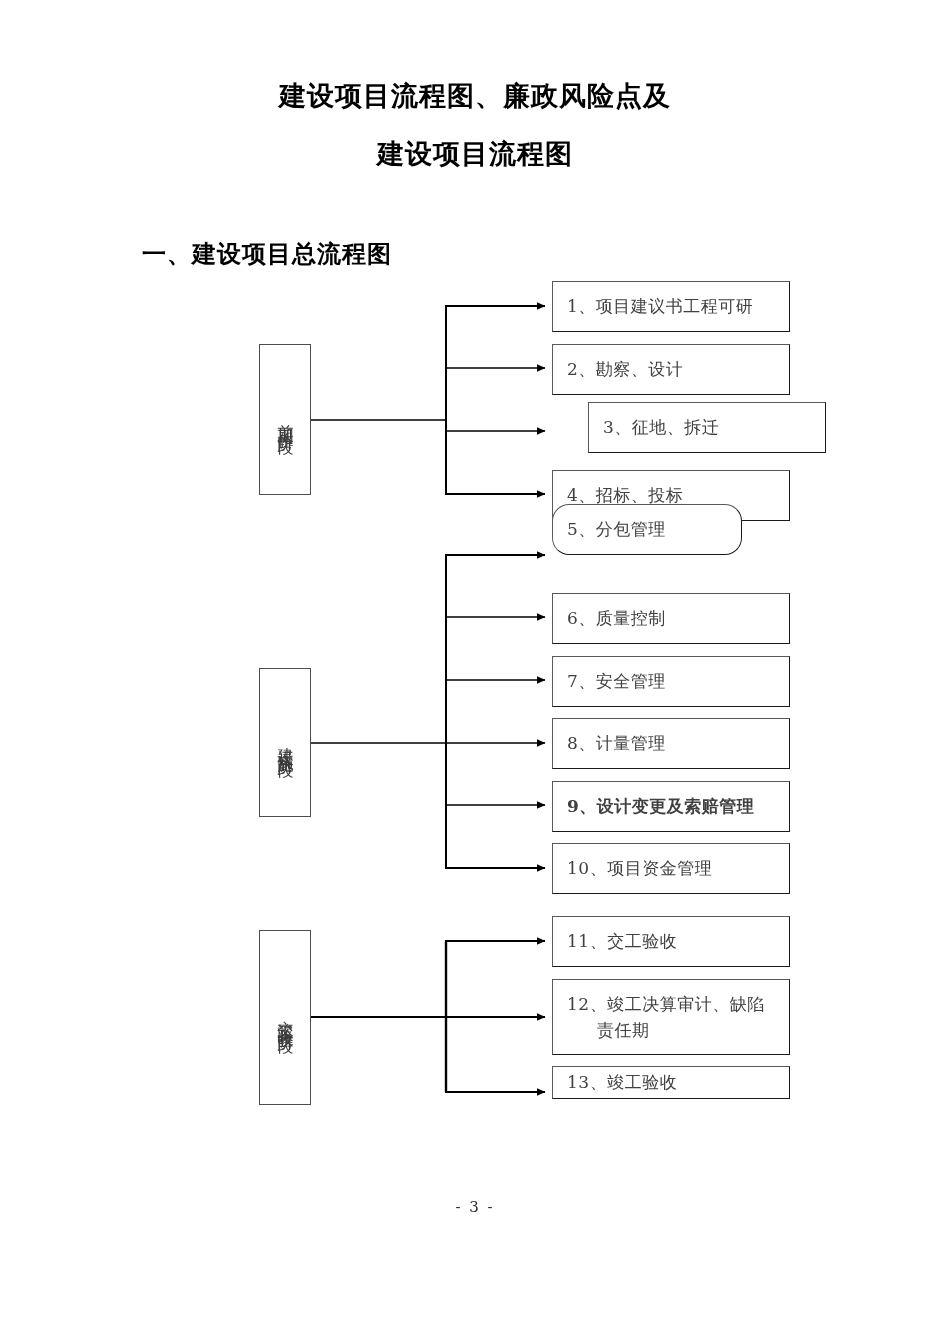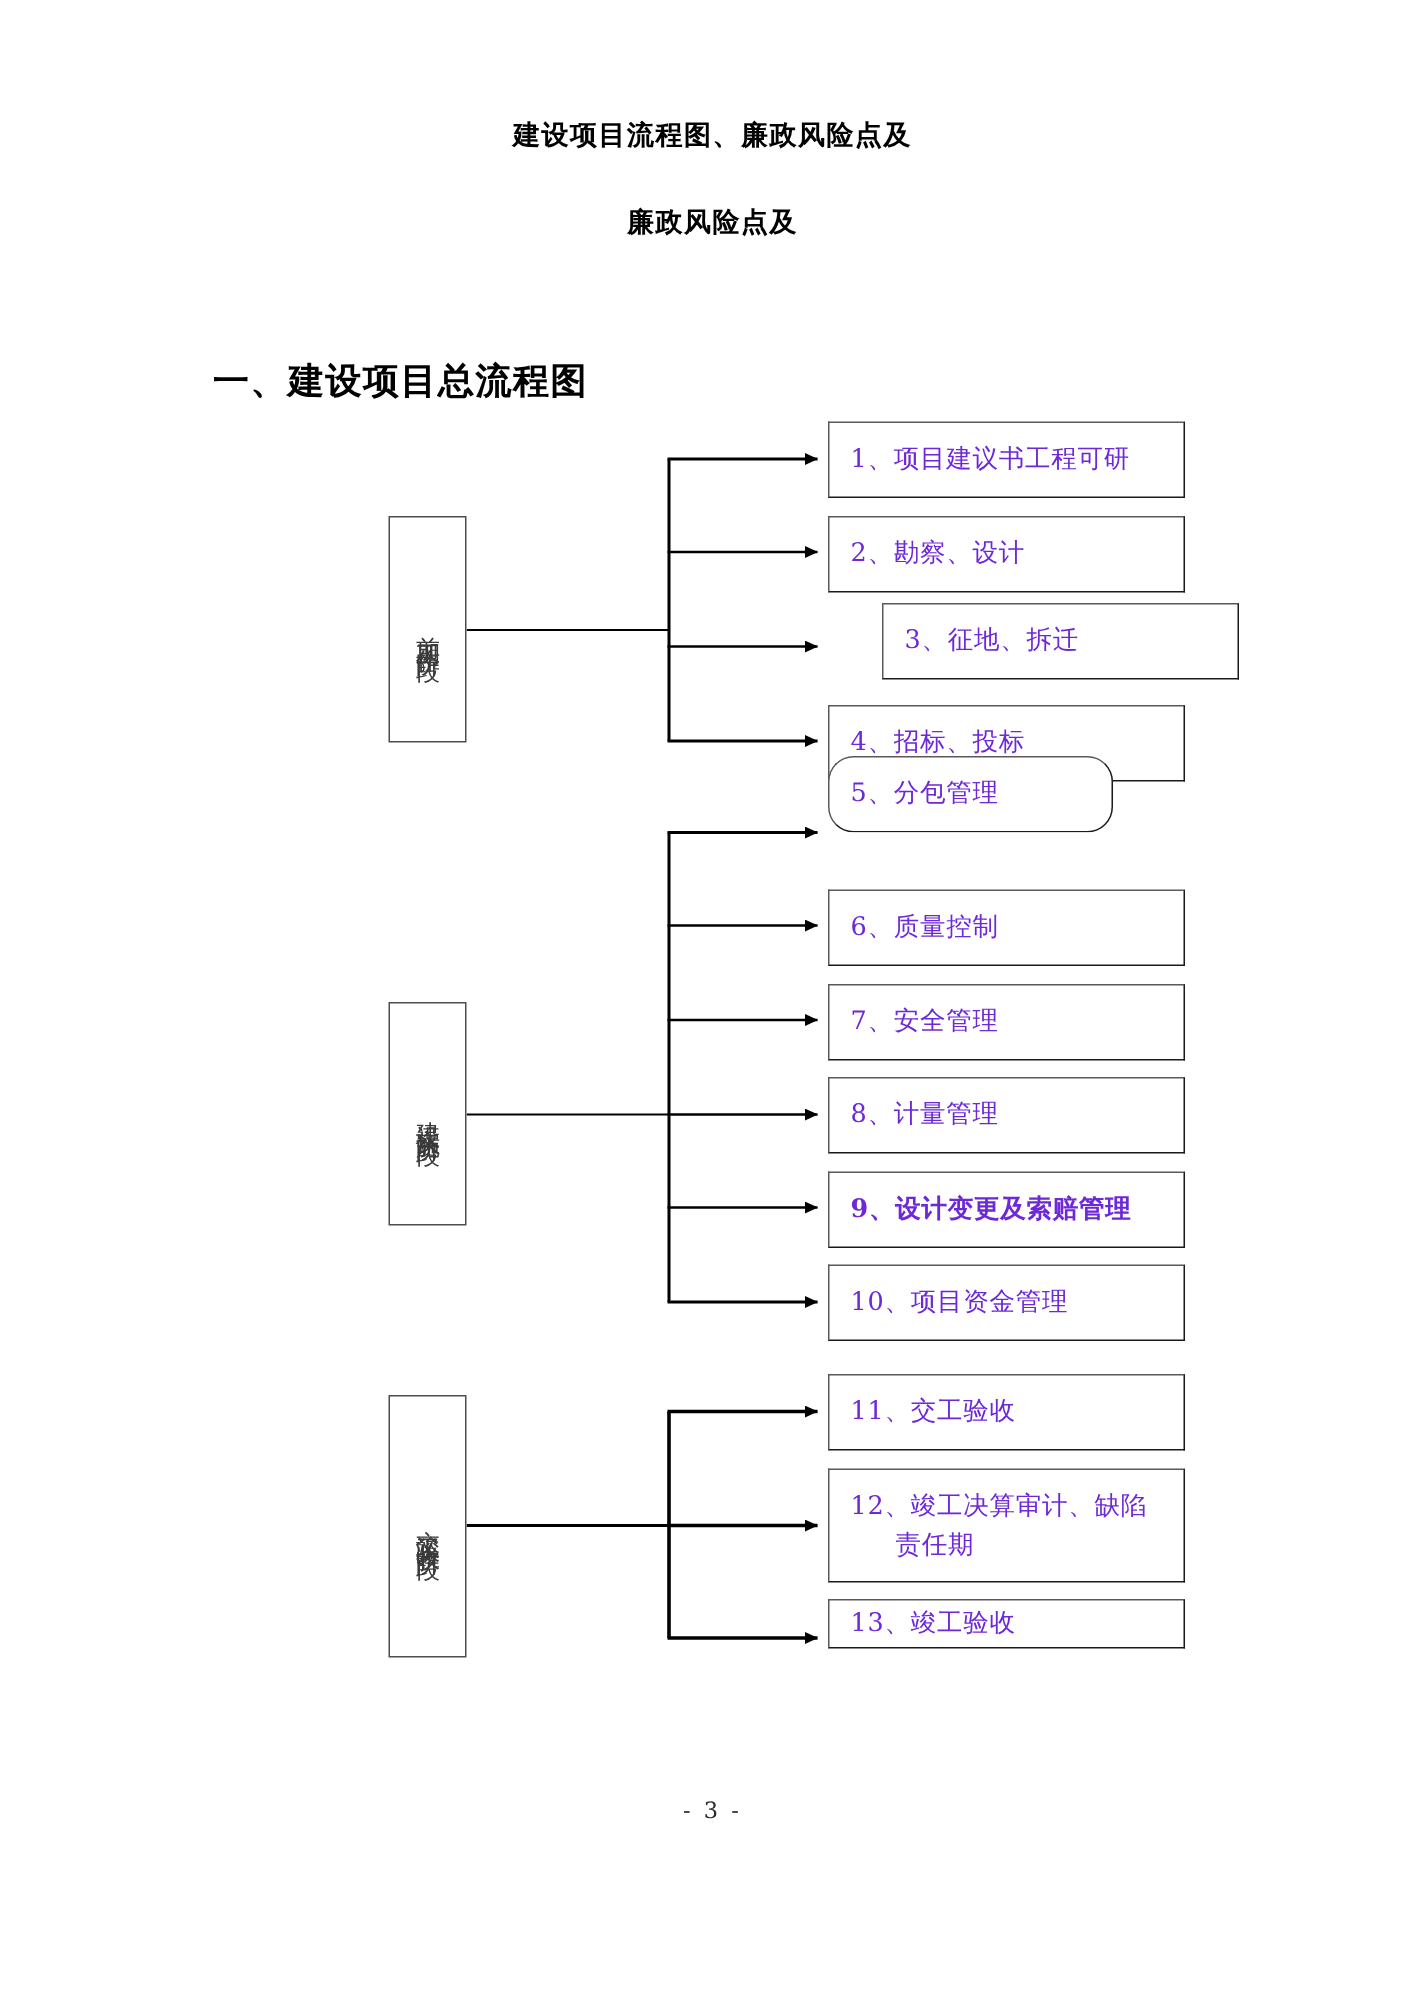--- a/index.html
+++ b/index.html
@@ -20,21 +20,21 @@
   }
 
   
   .doc-title {
     position: absolute;
     left: 0;
     width: 950px;
     text-align: center;
     font-family: "DejaVu Sans", "Liberation Sans", sans-serif;
     font-weight: bold;
-    font-size: 18px;
+    font-size: 27px;
     letter-spacing: 1px;
     line-height: 1.0;
     color: #000;
   }
   .title-line-1 { top: 82px; }
   .title-line-2 { top: 140px; }
 
   
   .section-heading {
     position: absolute;
@@ -86,21 +86,21 @@
     border-right-color: #1a1a1a;
     border-bottom-color: #1a1a1a;
     background: #ffffff;
     display: flex;
     align-items: center;
   }
   .task-label {
     font-family: "DejaVu Serif", "Liberation Serif", serif;
     font-size: 17px;
     line-height: 1.55;
-    color: #6d28d9;
+    color: #404040;
     padding-left: 14px;
     padding-right: 8px;
     letter-spacing: 0.5px;
   }
   .task-label.two-line {
     padding-left: 14px;
   }
   .task-label .cont-line {
     display: block;
     padding-left: 30px;
@@ -118,21 +118,21 @@
     color: #2b2b2b;
     letter-spacing: 2px;
   }
 </style>
 </head>
 <body>
 
 <div id="page">
 
   <div class="doc-title title-line-1">建设项目流程图、廉政风险点及</div>
-  <div class="doc-title title-line-2">廉政风险点及</div>
+  <div class="doc-title title-line-2">建设项目流程图</div>
 
   <div class="section-heading">一、建设项目总流程图</div>
 
   <svg id="flow-canvas" viewBox="0 0 950 1344" xmlns="http://www.w3.org/2000/svg">
     <defs>
       <marker id="arrowhead" markerWidth="9" markerHeight="8" refX="8.5" refY="4" orient="auto" markerUnits="userSpaceOnUse">
         <path d="M0,0 L9,4 L0,8 z" fill="#000000"></path>
       </marker>
     </defs>
 

